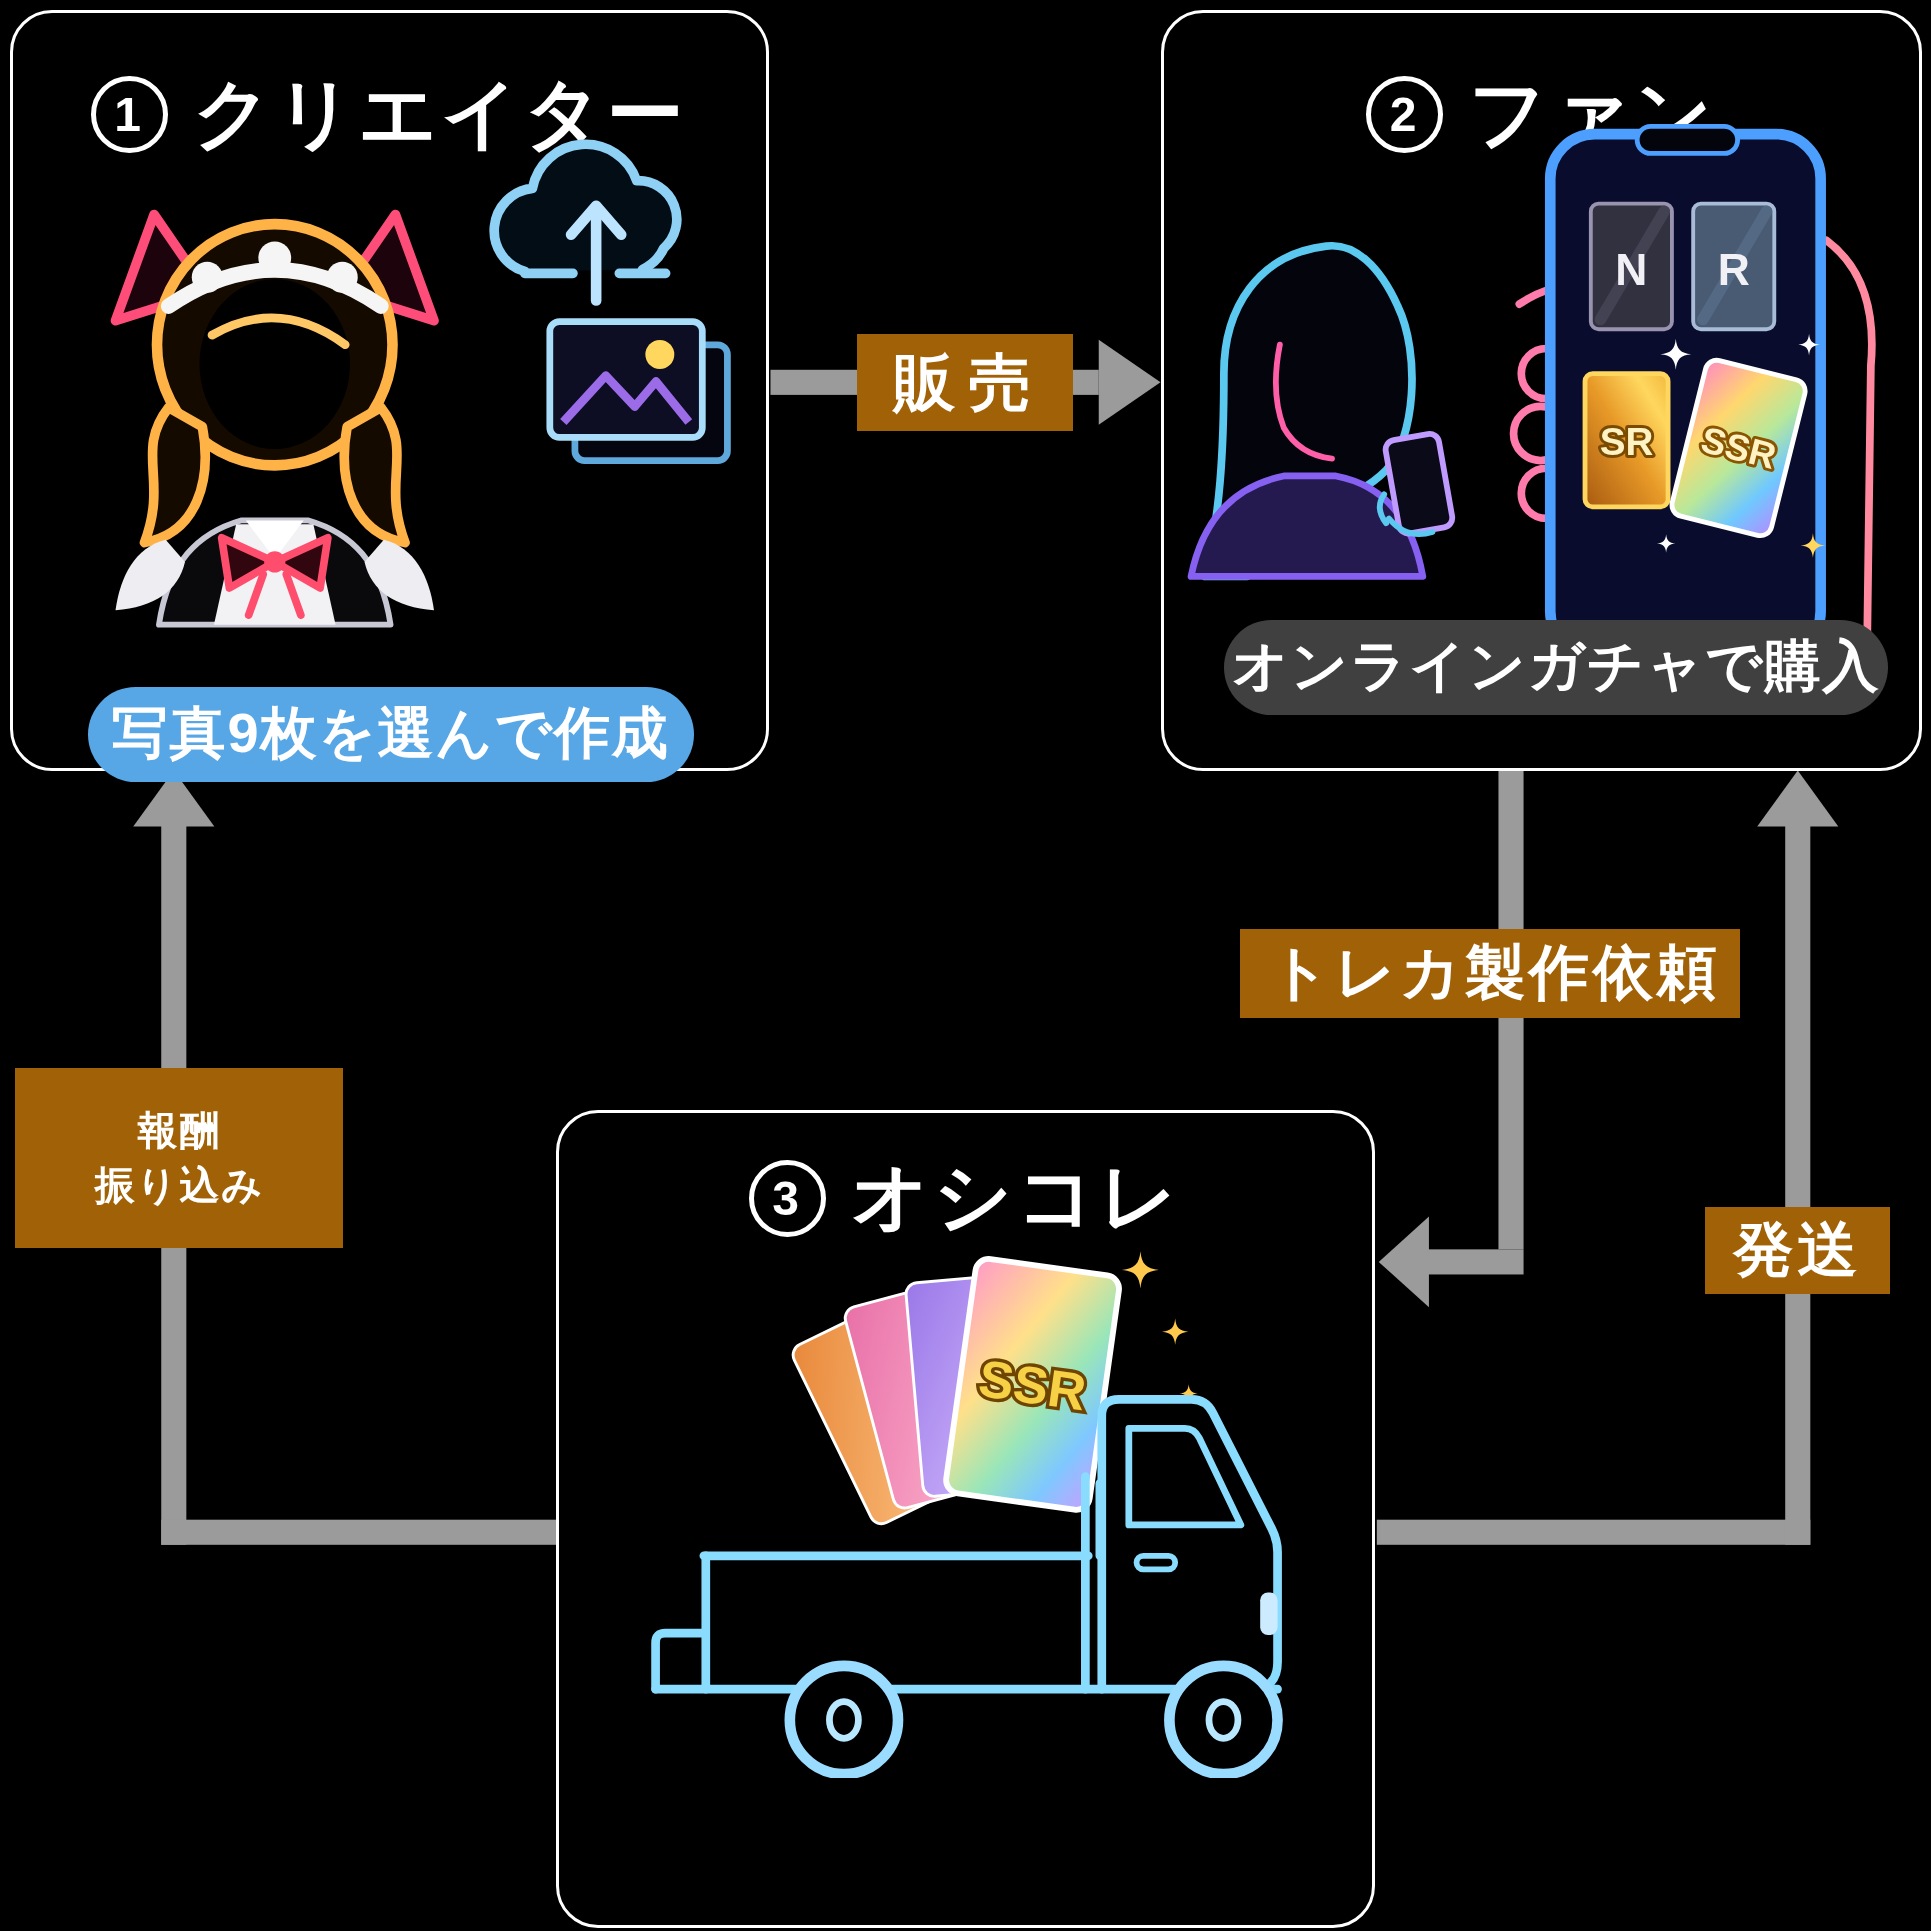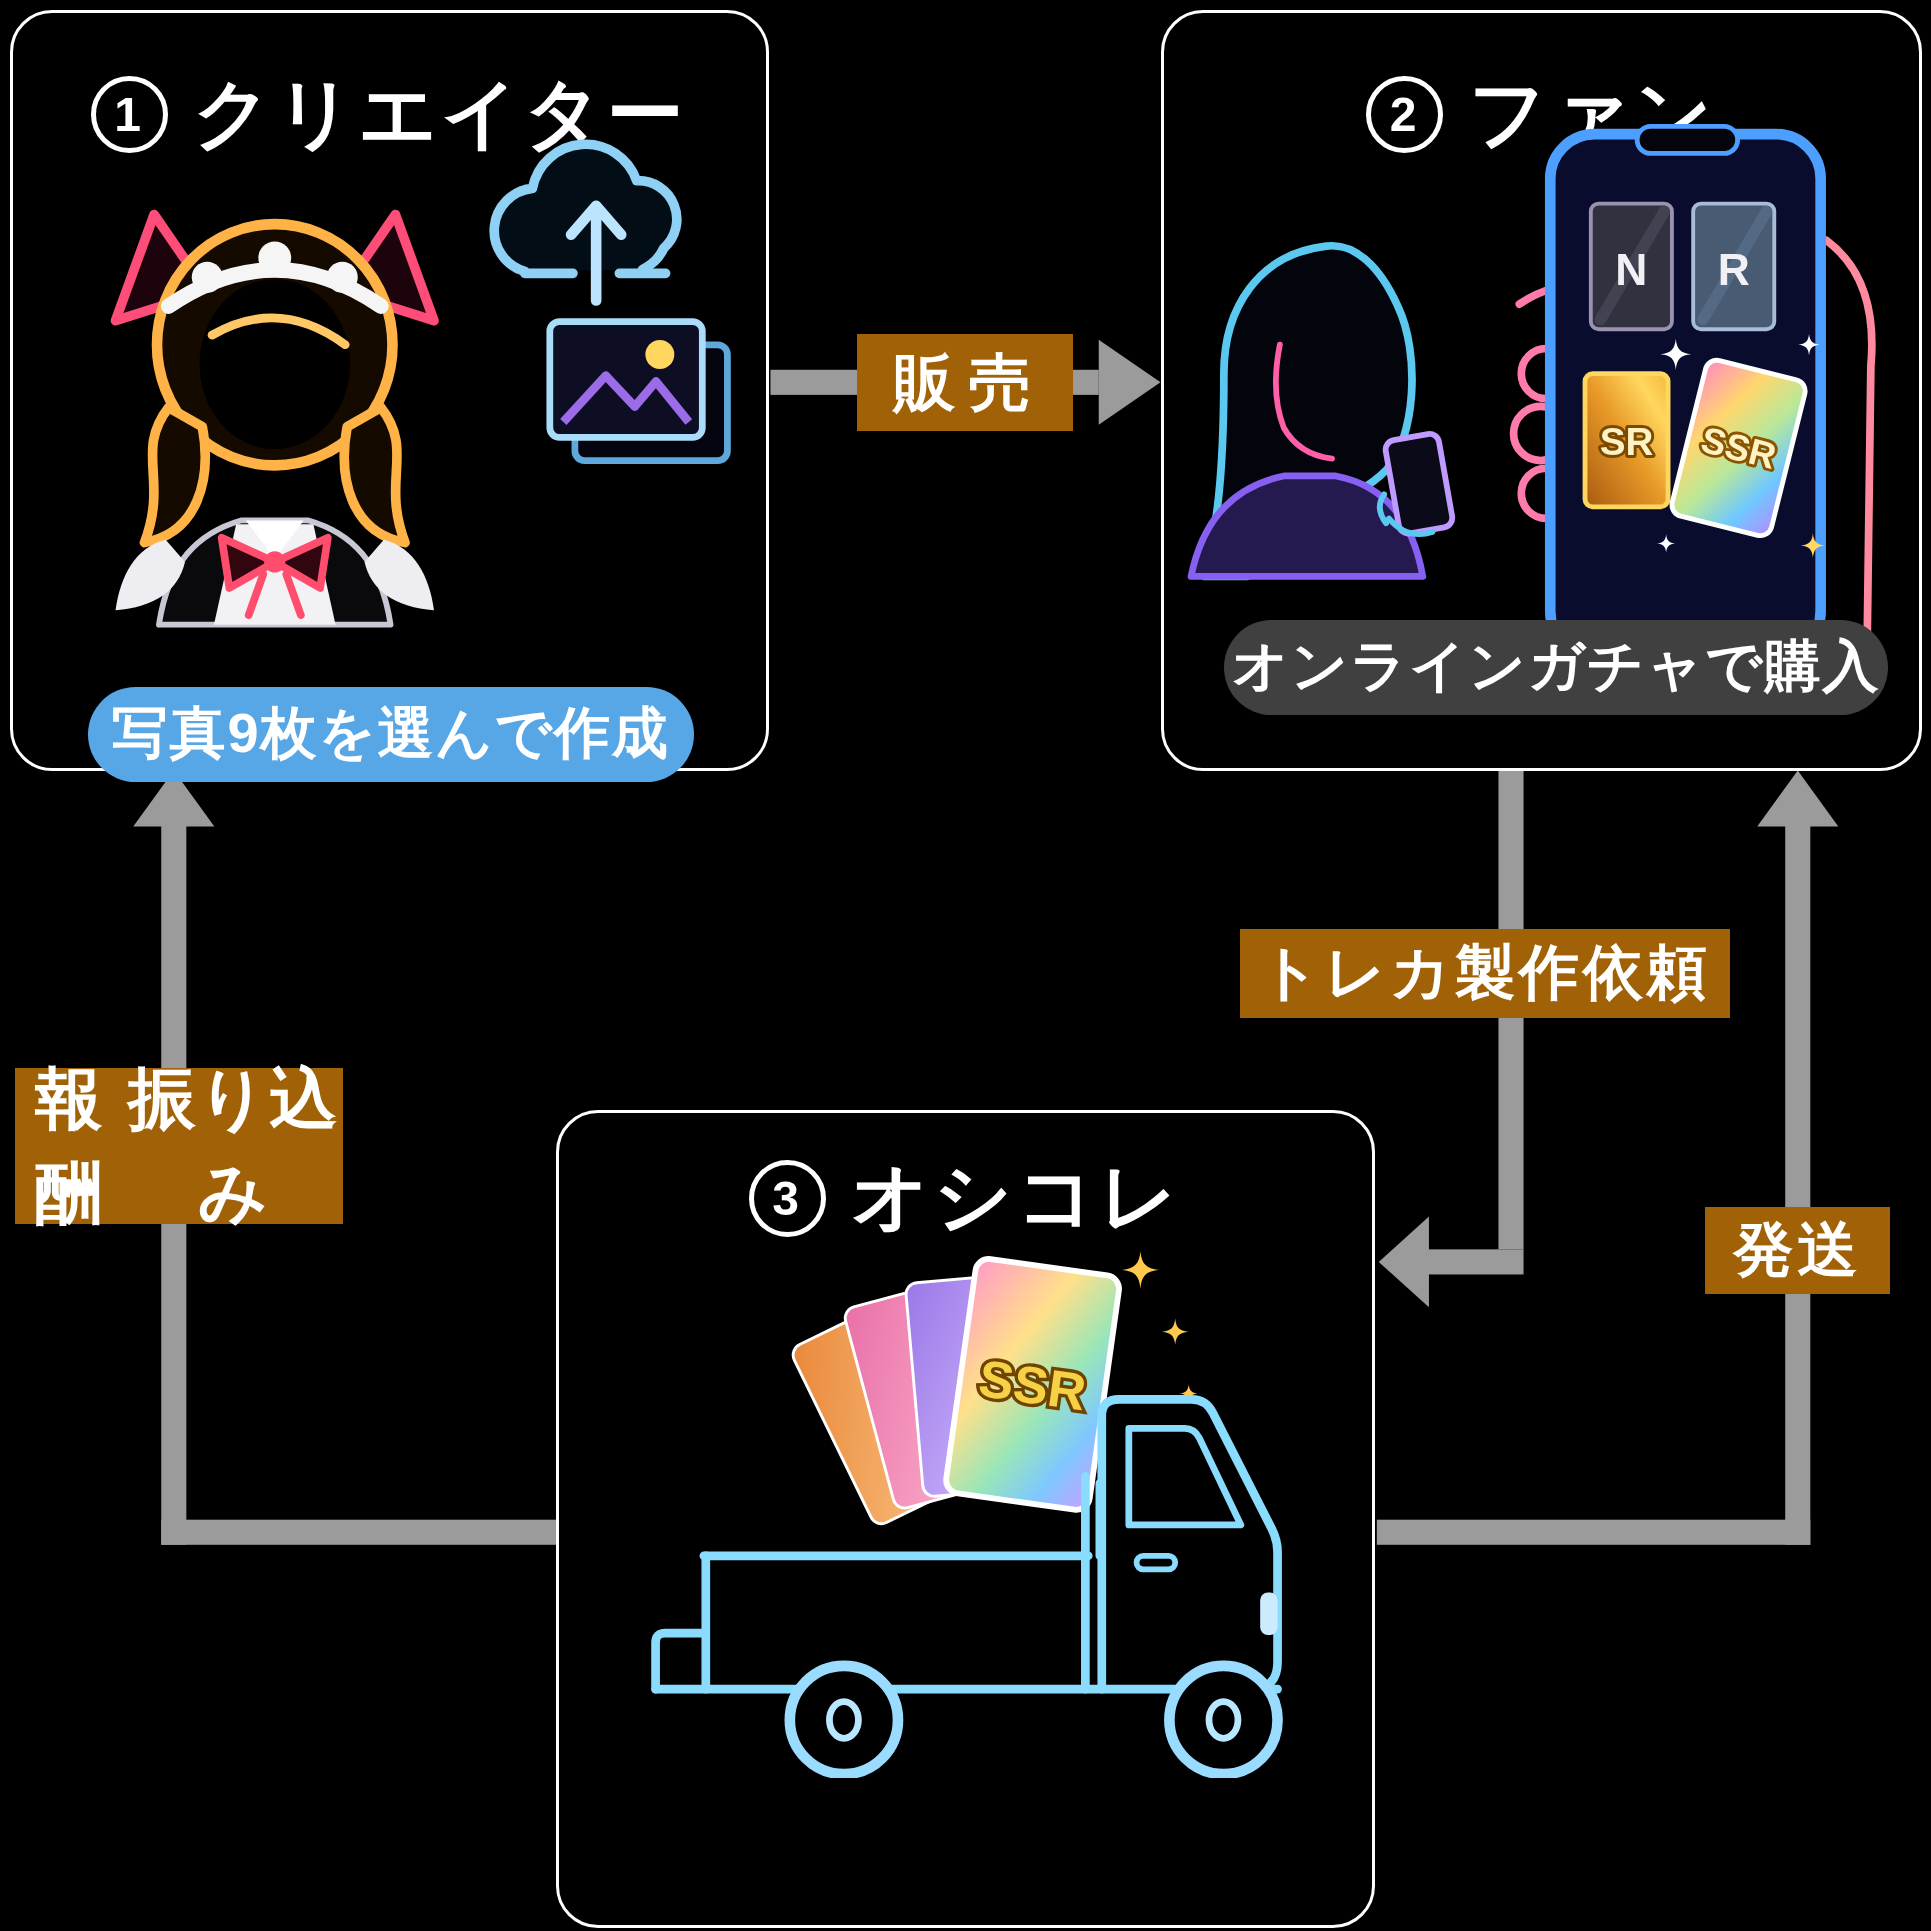--- a/index.html
+++ b/index.html
@@ -248,23 +248,23 @@
         <ellipse cx="295" cy="500" rx="15" ry="19" stroke="#B8E8FF" stroke-width="7"></ellipse>
         <circle cx="688" cy="500" r="56" fill="#000" stroke="#9ADCFF" stroke-width="11"></circle>
         <ellipse cx="688" cy="500" rx="15" ry="19" stroke="#B8E8FF" stroke-width="7"></ellipse>
       </g>
     </svg>
 
   </div>
 
   <div class="arrow-label" style="left:857px;top:334px;width:216px;height:97px;font-size:62px;letter-spacing:13.5px;padding-left:7.7px;box-sizing:border-box;">販売</div>
 
-  <div class="arrow-label" style="left:1240px;top:929px;width:490px;height:89px;font-size:60px;letter-spacing:3.9px;">トレカ製作依頼</div>
+  <div class="arrow-label" style="left:1240px;top:929px;width:490px;height:89px;font-size:60px;letter-spacing:3.9px;padding-left:10px;">トレカ製作依頼</div>
 
   <div class="arrow-label" style="left:1705px;top:1207px;width:185px;height:87px;font-size:60px;letter-spacing:3.9px;">発送</div>
 
-  <div class="arrow-label" style="left:15.4px;top:1068px;width:328px;height:156px;font-size:68px;line-height:1.38;letter-spacing:1.9px;">
+  <div class="arrow-label" style="left:15.4px;top:1068px;width:328px;height:180px;font-size:40px;flex-direction:column;line-height:1.38;letter-spacing:1.9px;">
     <span>報酬</span>
     <span>振り込み</span>
   </div>
 
 </div>
 
 
 </body></html>

